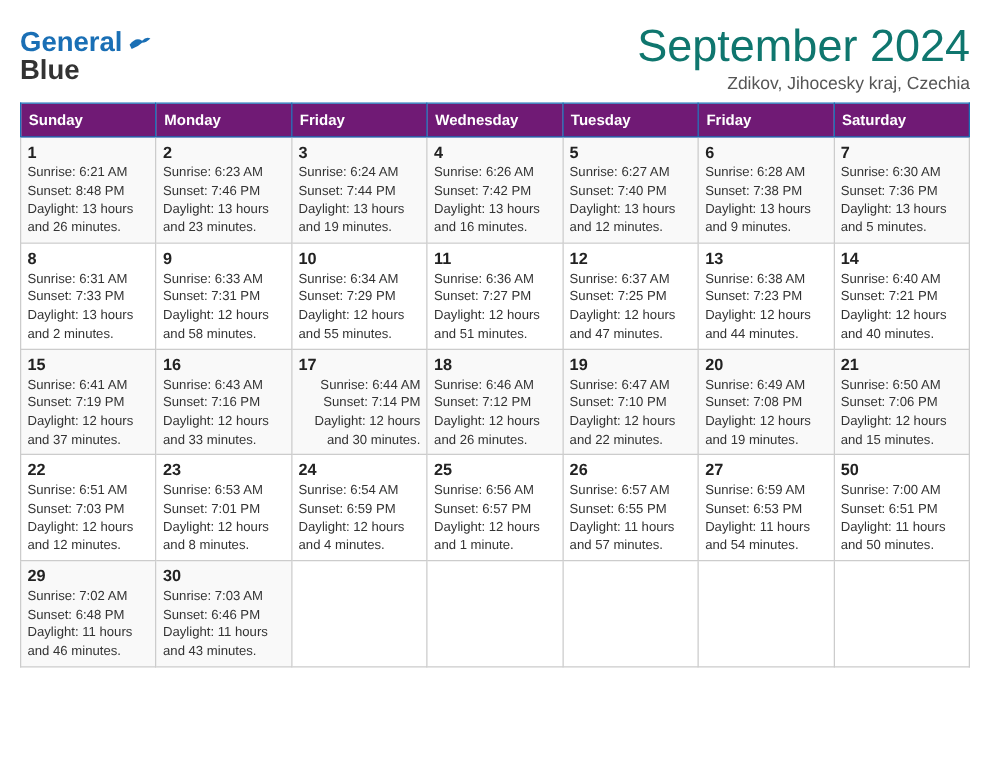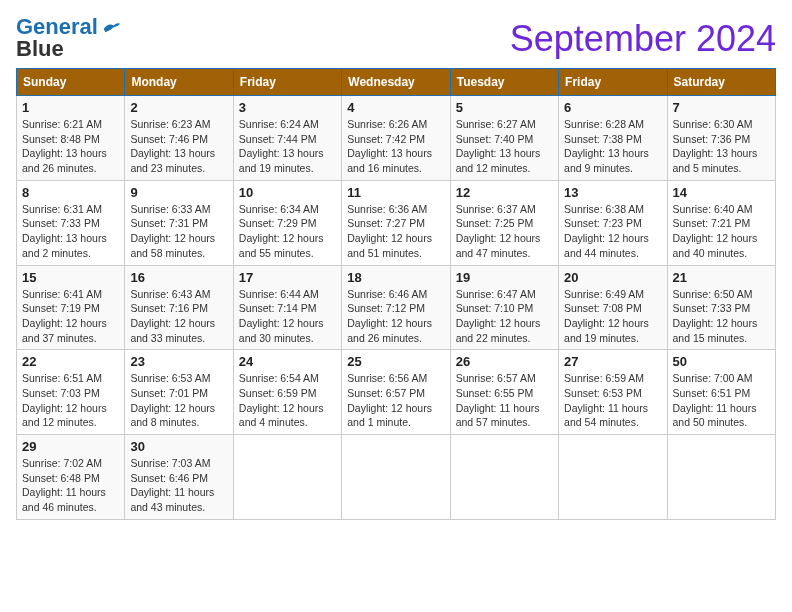--- a/index.html
+++ b/index.html
@@ -6,21 +6,21 @@
     body {
       font-family: Arial, Helvetica, sans-serif;
       background: #fff;
       width: 792px;
       min-height: 612px;
       padding: 16px;
     }
     .header {
       display: flex;
       justify-content: space-between;
-      align-items: flex-end;
+      align-items: center;
       margin-bottom: 8px;
     }
     .logo {
       display: flex;
       flex-direction: column;
       align-items: flex-start;
     }
     .logo-text {
       font-size: 22px;
       font-weight: bold;
@@ -33,33 +33,33 @@
       height: 16px;
       margin-left: 52px;
       margin-top: -18px;
     }
     .title-block {
       text-align: right;
     }
     .month-title {
       font-size: 36px;
       font-weight: normal;
-      color: #6d28d9;
+      color: #0f766e;
     }
     .subtitle {
       font-size: 14px;
       color: #555;
     }
     table {
       width: 100%;
       border-collapse: collapse;
       font-size: 11px;
     }
     thead tr th {
-      background: #a16207;
+      background: #701a75;
       color: #fff;
       text-align: left;
       padding: 6px 6px;
       font-size: 12px;
       font-weight: bold;
       border: 1px solid #1a6fb5;
     }
     tbody tr td {
       border: 1px solid #ccc;
       vertical-align: top;
@@ -97,20 +97,21 @@
         <span class="blue">General</span><br>
         <span style="color:#333;">Blue</span>
       </span>
       <svg class="logo-bird" viewBox="0 0 24 18" style="margin-left:4px;margin-top:-20px;">
         <path d="M2 10 Q8 2 14 6 Q18 2 22 4 Q18 8 14 8 Q10 12 4 14Z" fill="#1a6fb5"></path>
       </svg>
     </div>
   </div>
   <div class="title-block">
     <div class="month-title">September 2024</div>
+    <div class="subtitle">Zdikov, Jihocesky kraj, Czechia</div>
   </div>
 </div>
 
 <table>
   <thead>
     <tr>
     <th>Sunday</th>
         <th>Monday</th>
         <th>Friday</th>
         <th>Wednesday</th>
@@ -232,21 +233,21 @@
         </td>
         <td>
           <span class="day-num">16</span>
           <div class="day-info" style="white-space: pre-line;">Sunrise: 6:43 AM
 Sunset: 7:16 PM
 Daylight: 12 hours
 and 33 minutes.</div>
         </td>
         <td>
           <span class="day-num">17</span>
-          <div class="day-info" style="white-space: pre-line;">Sunrise: 6:44 AM
+          <div class="day-info" style="white-space: pre-line; text-align: right;">Sunrise: 6:44 AM
 Sunset: 7:14 PM
 Daylight: 12 hours
 and 30 minutes.</div>
         </td>
         <td>
           <span class="day-num">18</span>
           <div class="day-info" style="white-space: pre-line;">Sunrise: 6:46 AM
 Sunset: 7:12 PM
 Daylight: 12 hours
 and 26 minutes.</div>
@@ -261,21 +262,21 @@
         <td>
           <span class="day-num">20</span>
           <div class="day-info" style="white-space: pre-line;">Sunrise: 6:49 AM
 Sunset: 7:08 PM
 Daylight: 12 hours
 and 19 minutes.</div>
         </td>
         <td>
           <span class="day-num">21</span>
           <div class="day-info" style="white-space: pre-line;">Sunrise: 6:50 AM
-Sunset: 7:33 PM
+Sunset: 7:06 PM
 Daylight: 12 hours
 and 15 minutes.</div>
         </td>
       </tr>
       <tr>
         <td>
           <span class="day-num">22</span>
           <div class="day-info" style="white-space: pre-line;">Sunrise: 6:51 AM
 Sunset: 7:03 PM
 Daylight: 12 hours

